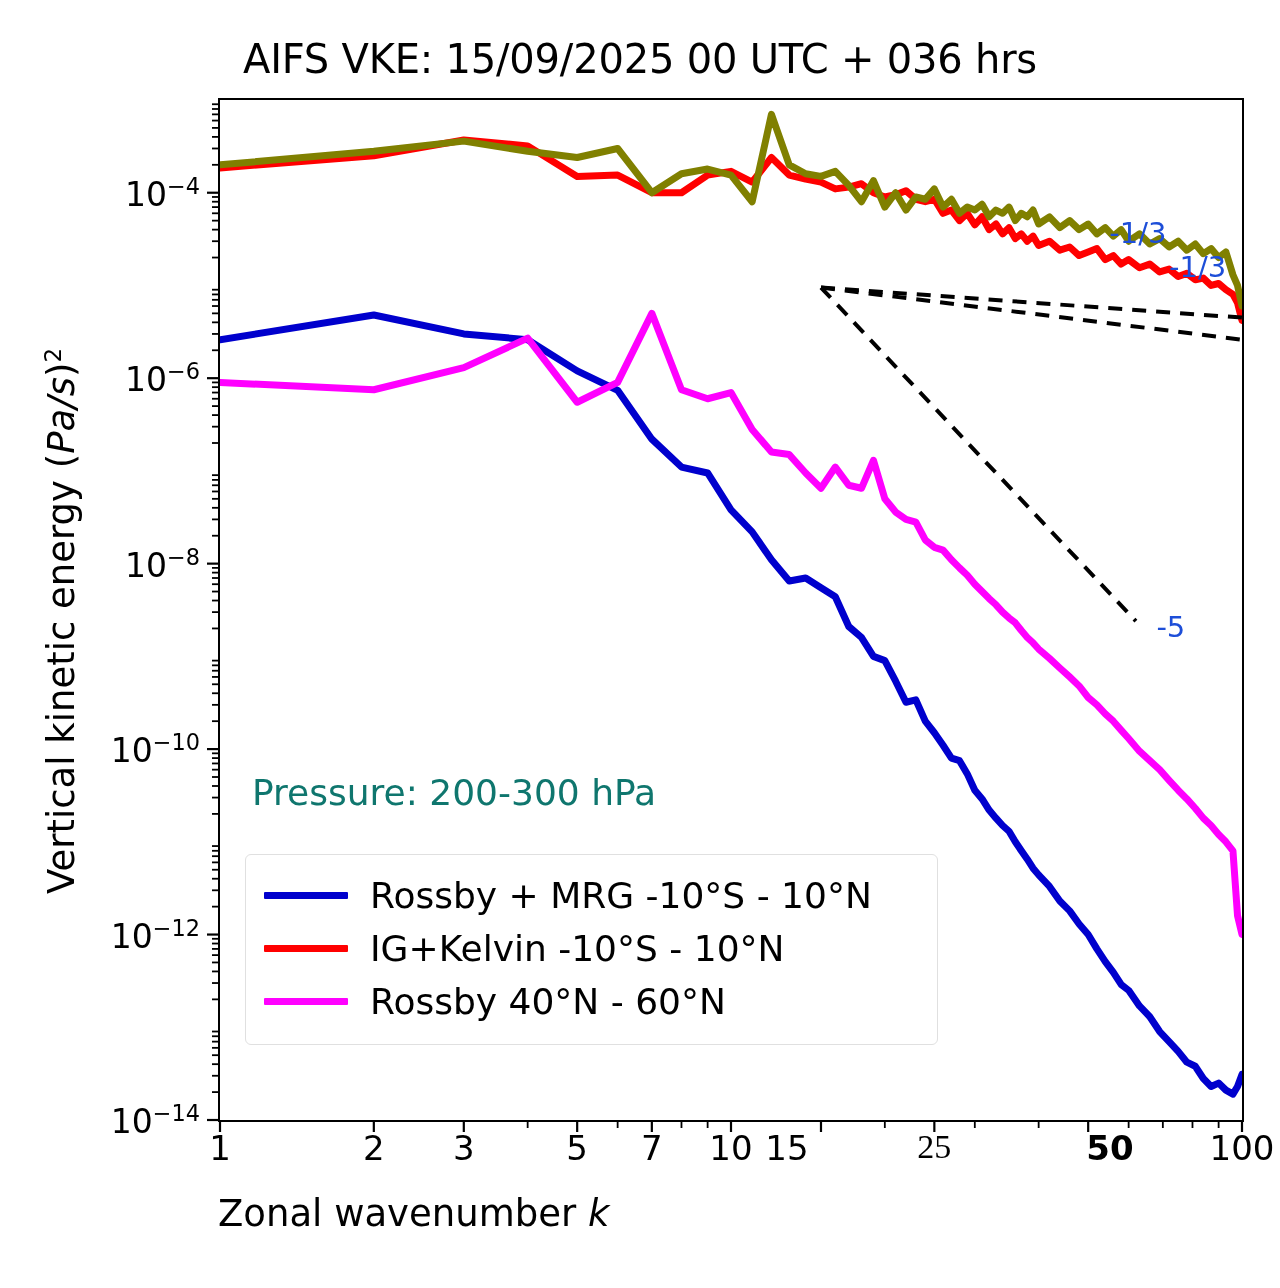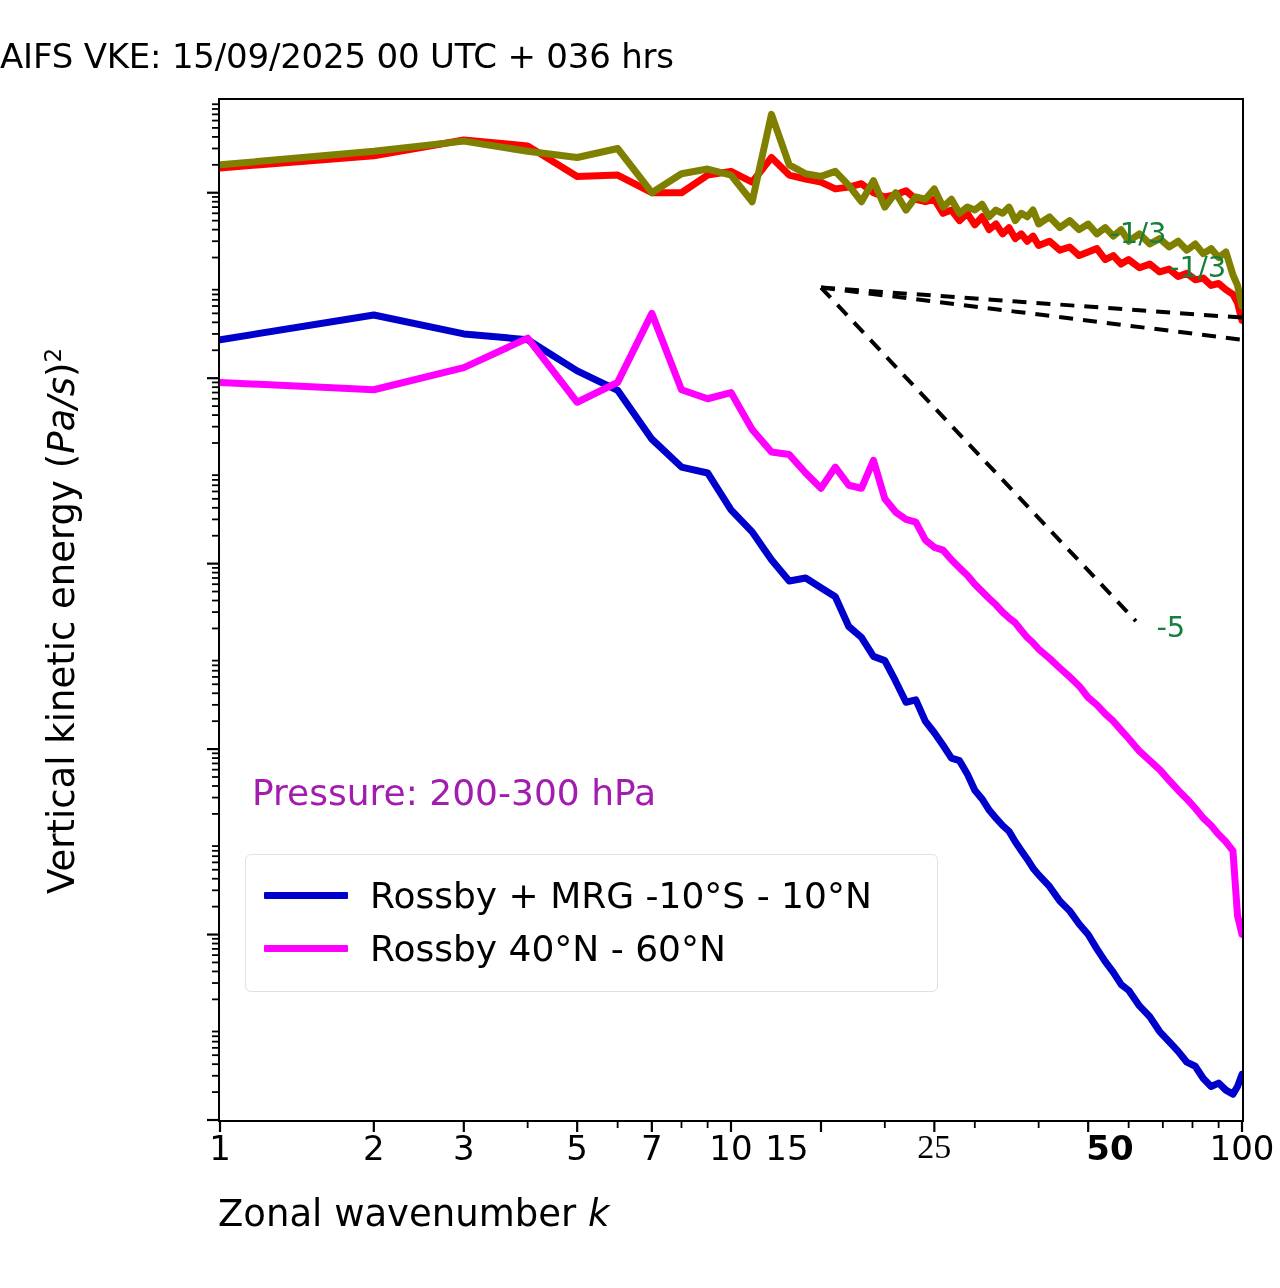--- a/index.html
+++ b/index.html
@@ -13,21 +13,22 @@
     height: 1288px;
     background: #ffffff;
     font-family: "DejaVu Sans", sans-serif;
     overflow: hidden;
   }
   #chart-title {
     position: absolute;
     left: 0;
     top: 36px;
     width: 1280px;
-    font-size: 34px;
+    text-align: center;
+    font-size: 40px;
     color: #000000;
     letter-spacing: -0.2px;
     white-space: nowrap;
   }
   #ylabel {
     position: absolute;
     left: 0px;
     top: 0px;
     width: 1060px;
     height: 58px;
@@ -93,21 +94,21 @@
     white-space: nowrap;
     transform: translateX(-50%);
     top: 0;
   }
 
   #pressure-note {
     position: absolute;
     left: 252px;
     top: 772px;
     font-size: 36px;
-    color: #a21caf;
+    color: #0f766e;
     white-space: nowrap;
   }
 
   #legend {
     position: absolute;
     left: 245px;
     top: 854px;
     width: 693px;
     box-sizing: border-box;
     border: 1.6px solid #e0e0e0;
@@ -130,35 +131,43 @@
   .legend-text {
     font-size: 36px;
     color: #000000;
     white-space: nowrap;
     line-height: 1;
   }
 
   .slope-label {
     position: absolute;
     font-size: 29px;
-    color: #15803d;
+    color: #1d4ed8;
     white-space: nowrap;
   }
 </style>
 </head>
 <body>
 
 <div id="page">
 
   <div id="chart-title">AIFS VKE: 15/09/2025 00 UTC + 036 hrs</div>
 
   <div id="ylabel">Vertical kinetic energy (<span class="it">Pa/s</span>)<span class="sup">2</span></div>
 
   <div id="xlabel">Zonal wavenumber <span class="it">k</span></div>
 
+  <div id="ytick-labels">
+      <div class="ytick-label" style="top: 192.727px;">10<span class="sup">−4</span></div>
+      <div class="ytick-label" style="top: 378.182px;">10<span class="sup">−6</span></div>
+      <div class="ytick-label" style="top: 563.636px;">10<span class="sup">−8</span></div>
+      <div class="ytick-label" style="top: 749.091px;">10<span class="sup">−10</span></div>
+      <div class="ytick-label" style="top: 934.545px;">10<span class="sup">−12</span></div>
+      <div class="ytick-label" style="top: 1120px;">10<span class="sup">−14</span></div>
+    </div>
   <div id="xtick-labels">
       <div class="xtick-label" style="left: 220px;">1</div>
       <div class="xtick-label" style="left: 373.826px;">2</div>
       <div class="xtick-label" style="left: 463.809px;">3</div>
       <div class="xtick-label" style="left: 577.174px;">5</div>
       <div class="xtick-label" style="left: 651.845px;">7</div>
       <div class="xtick-label" style="left: 731px;">10</div>
       <div class="xtick-label" style="left: 787px;">15</div>
       <div class="xtick-label" style="left: 934.347px; font-family: Liberation Serif, serif;">25</div>
       <div class="xtick-label" style="left: 1110px; font-weight: bold;">50</div>
@@ -302,18 +311,22 @@
   <div class="slope-label" id="slope-a" style="left: 1109.33px; top: 215.87px;">-1/3</div>
   <div class="slope-label" id="slope-b" style="left: 1169.1px; top: 249.806px;">-1/3</div>
   <div class="slope-label" id="slope-c" style="left: 1156.41px; top: 610.45px;">-5</div>
 
   <div id="legend">
       <div class="legend-row">
         <span class="legend-swatch" style="background: rgb(0, 0, 205);"></span>
         <span class="legend-text">Rossby + MRG -10°S - 10°N</span>
       </div>
       <div class="legend-row">
+        <span class="legend-swatch" style="background: rgb(255, 0, 0);"></span>
+        <span class="legend-text">IG+Kelvin -10°S - 10°N</span>
+      </div>
+      <div class="legend-row">
         <span class="legend-swatch" style="background: rgb(255, 0, 255);"></span>
         <span class="legend-text">Rossby 40°N - 60°N</span>
       </div>
     </div>
 
 </div>
 
 </body></html>

